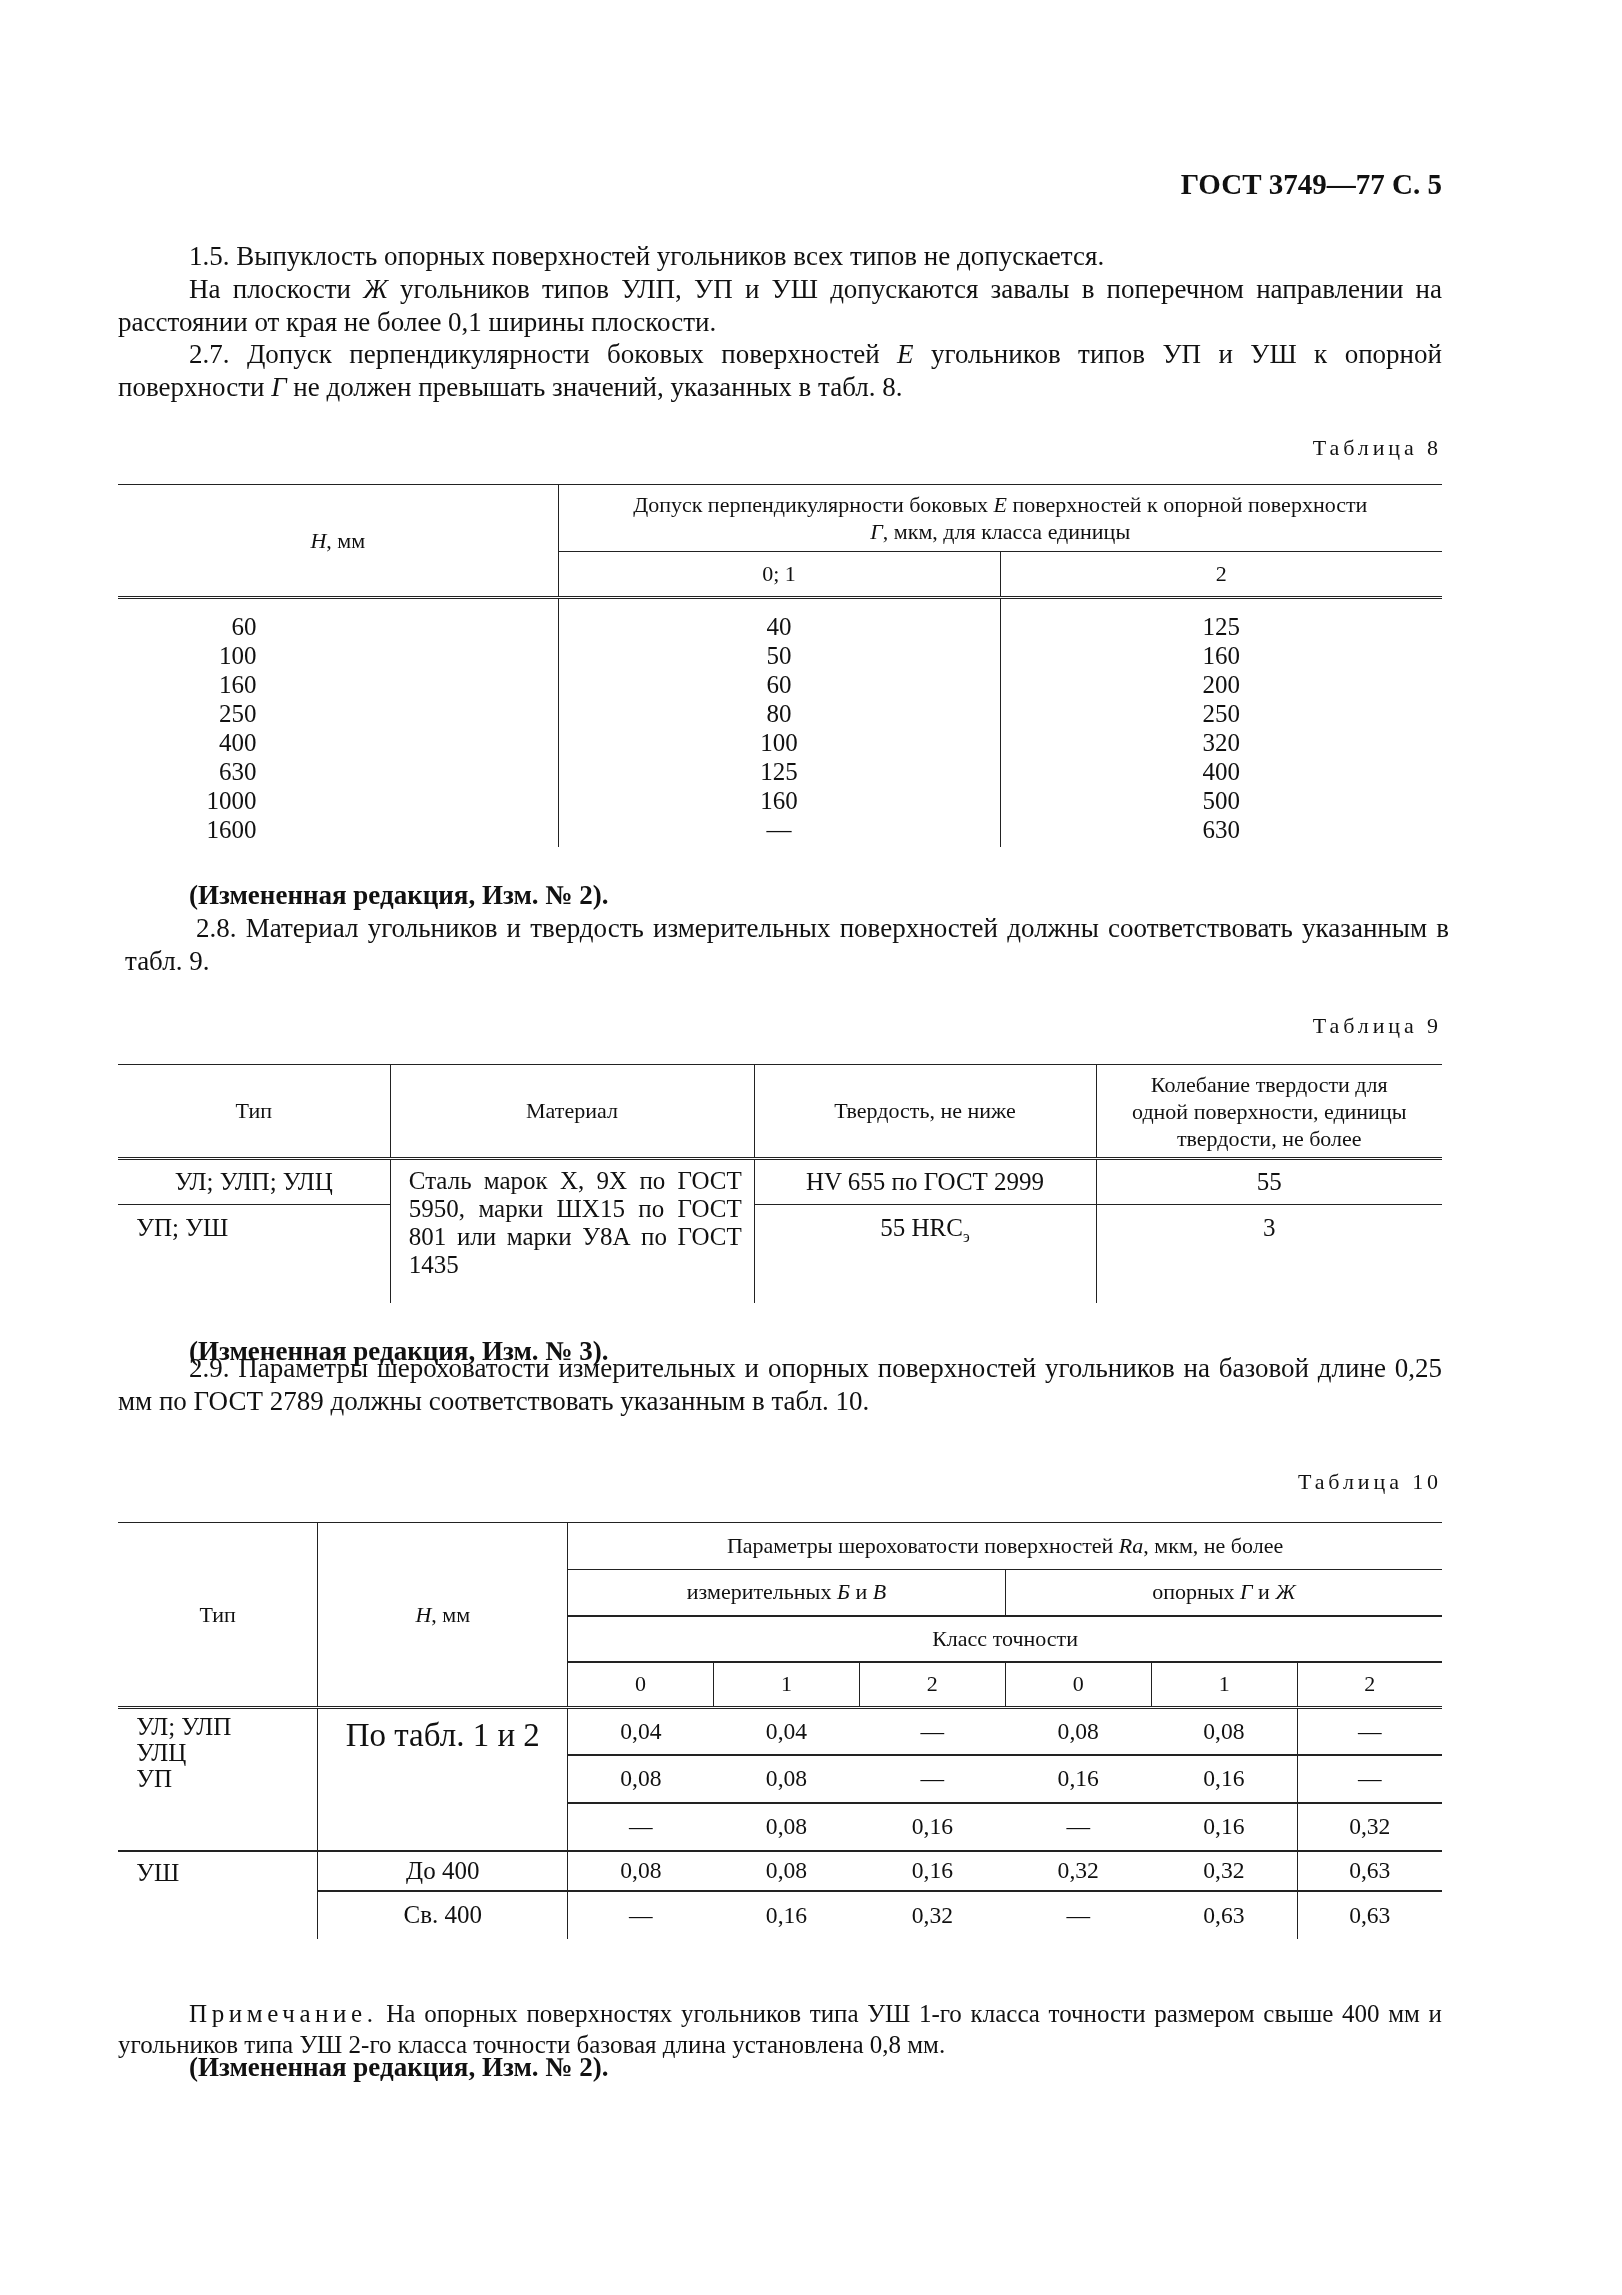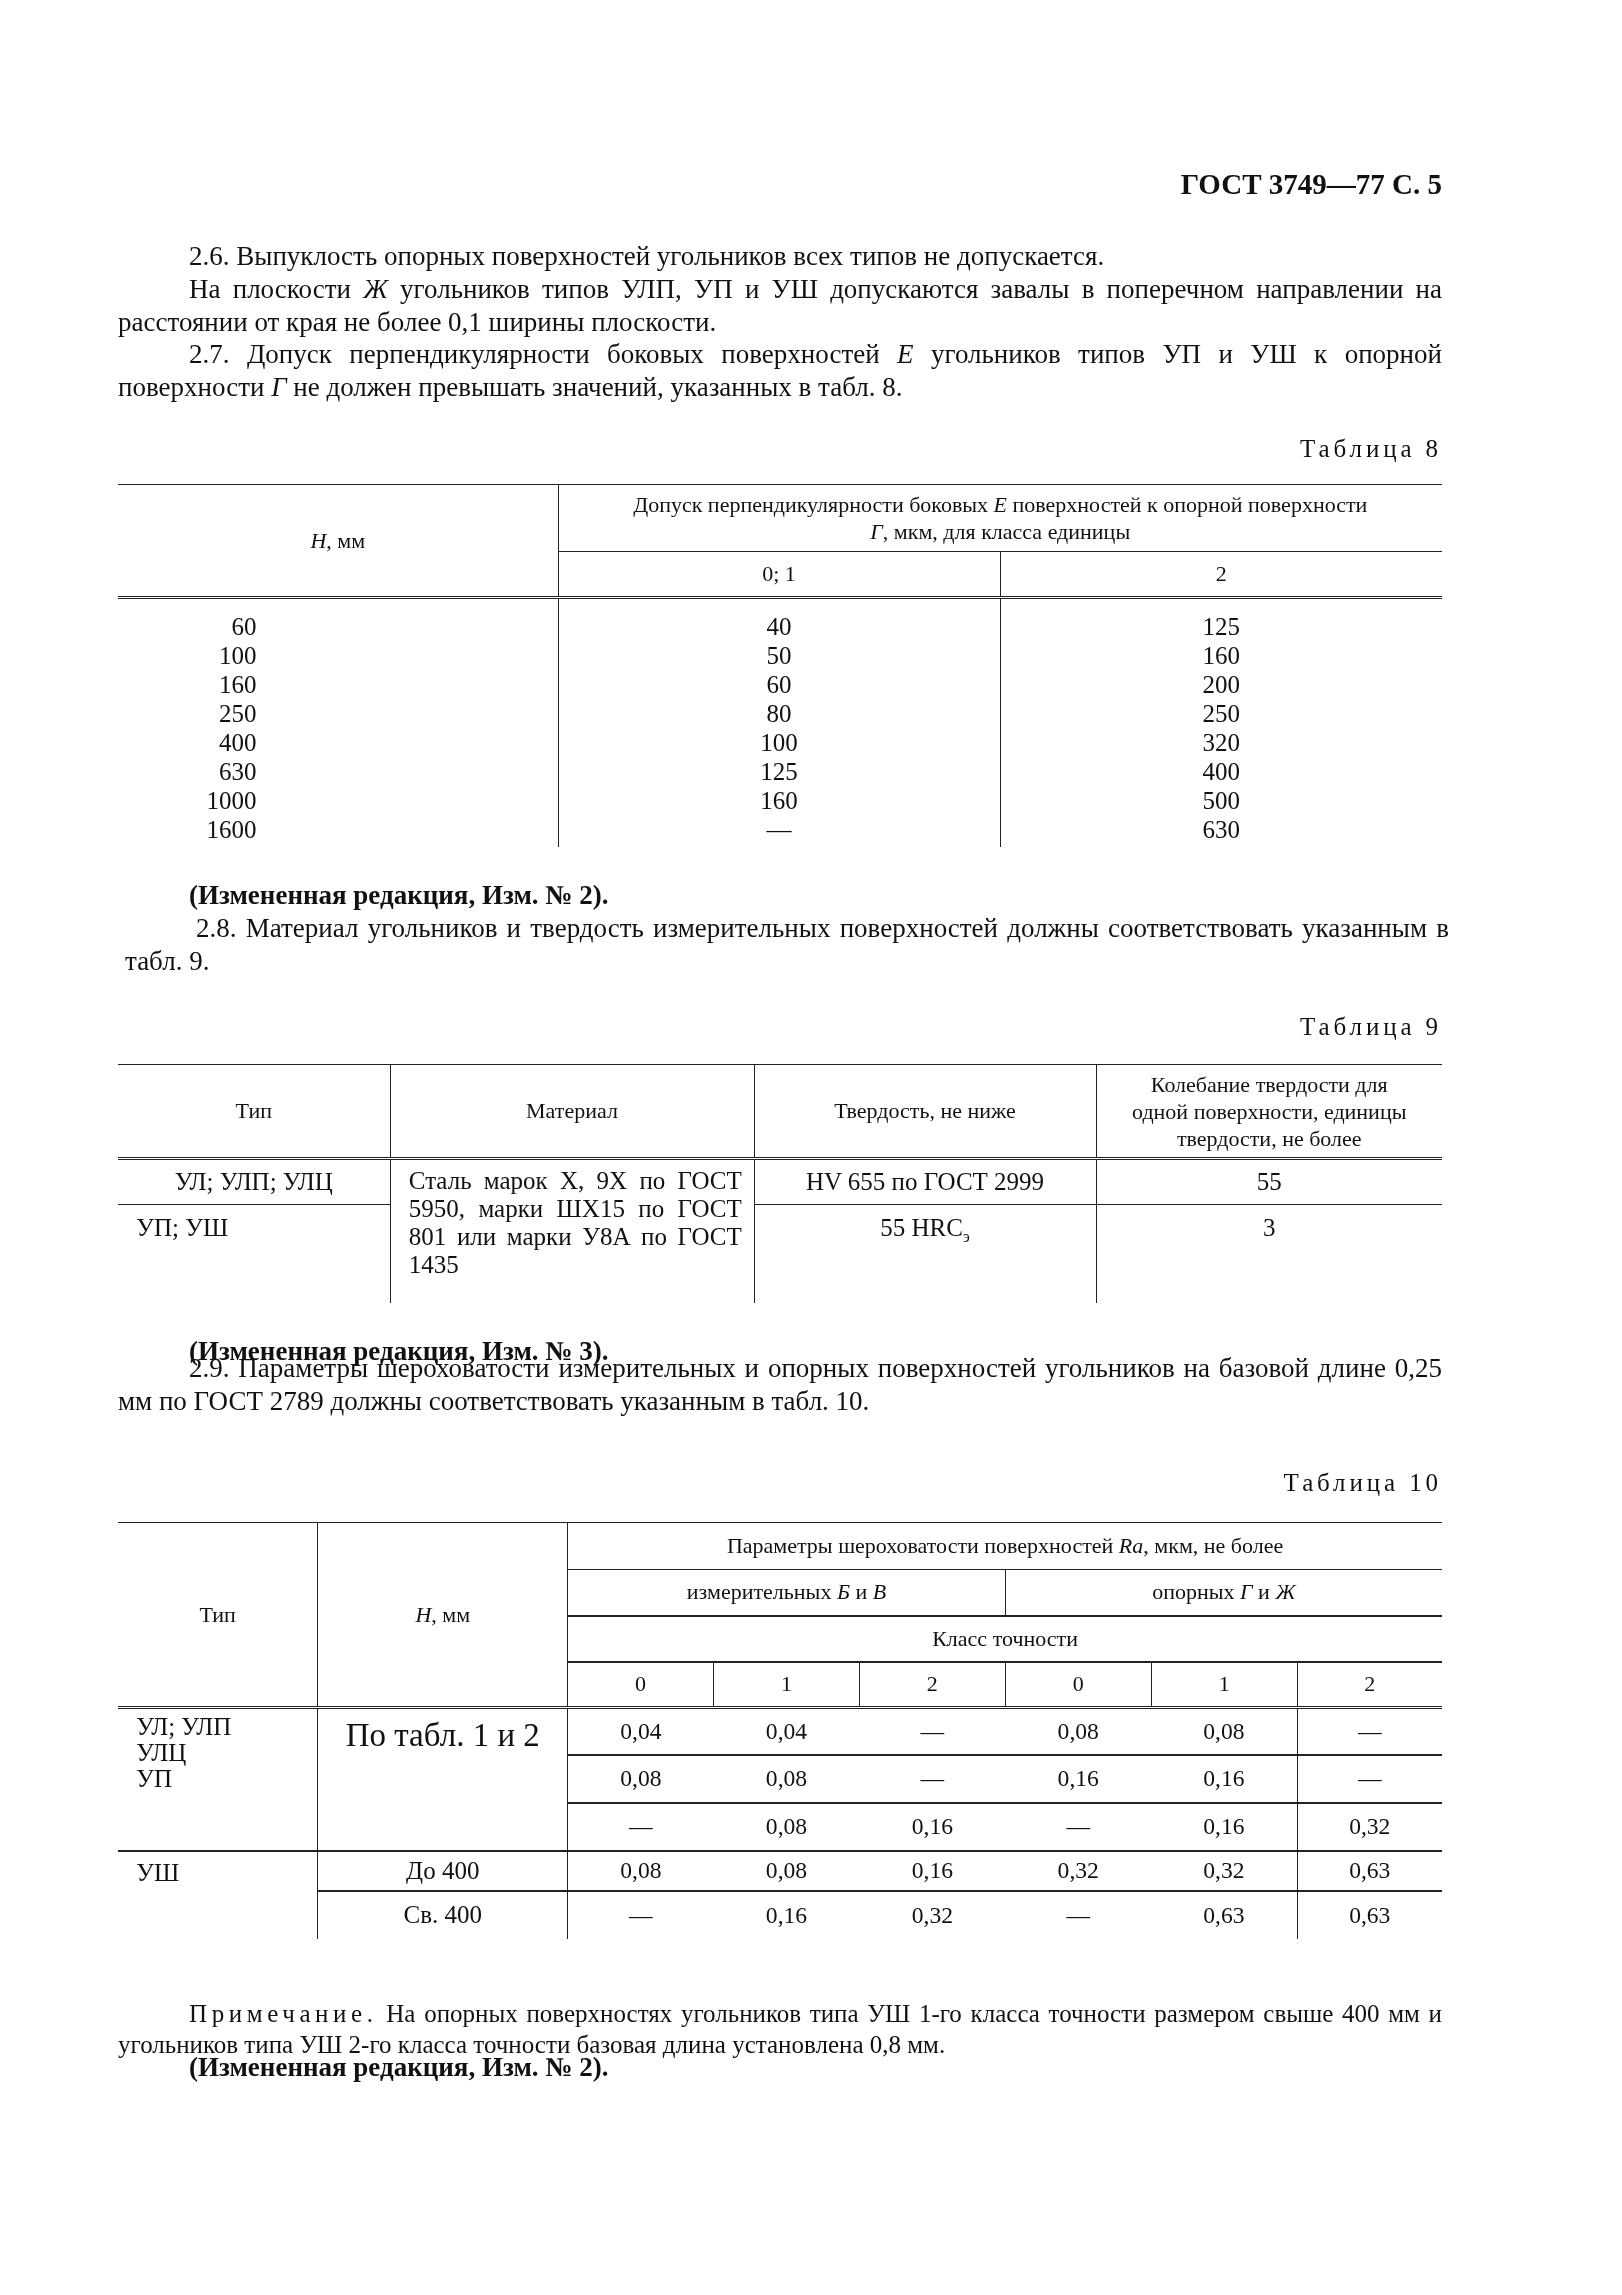--- a/index.html
+++ b/index.html
@@ -4,21 +4,21 @@
 <style>
   html, body { margin: 0; padding: 0; background: #ffffff; }
   body { width: 1622px; height: 2295px; position: relative; overflow: hidden;
          font-family: "Liberation Serif", "DejaVu Serif", serif; color: #111; }
   .page { position: absolute; left: 118px; top: 0; width: 1324px; }
   .hdr { position: absolute; top: 168px; right: 0; font-weight: bold; font-size: 29px; }
   .p { position: absolute; left: 0; width: 1324px; font-size: 27px; line-height: 33px; text-align: justify; }
   .ind { text-indent: 71px; }
   .it { font-style: italic; }
   .bold { font-weight: bold; }
-  .tcap { position: absolute; right: 0; font-size: 25px; letter-spacing: 3.9px; }
+  .tcap { position: absolute; right: 0; font-size: 22px; letter-spacing: 3.9px; }
   table { position: absolute; left: 0; width: 1324px; border-collapse: collapse; font-size: 22px; }
   td, th { font-weight: normal; text-align: center; vertical-align: middle; padding: 0; }
   .vl { border-left: 1.3px solid #222; }
   .tt { border-top: 1.3px solid #222; }
   .dbl { border-bottom: 3.9px double #222; }
   .hb { border-top: 2px solid #222; }
   .num8 td { font-size: 25px; line-height: 29px; vertical-align: top; }
   .r { text-align: right; }
   .l { text-align: left; }
   .mat { text-align: justify; padding: 6.5px 11.8px 0 18.3px; line-height: 28px; vertical-align: top; font-size: 25px; }
@@ -26,21 +26,21 @@
   .sp { letter-spacing: 4.6px; }
   sub { font-size: 15.7px; }
 </style>
 </head>
 <body>
 
 <div class="page">
 
   <div class="hdr">ГОСТ 3749—77 С. 5</div>
 
-  <div class="p ind" style="top:240px;">2.6. Выпуклость опорных поверхностей угольников всех типов не допускается.</div>
+  <div class="p ind" style="top:240px;">1.5. Выпуклость опорных поверхностей угольников всех типов не допускается.</div>
   <div class="p ind" style="top:273px;">
     <span>На плоскости </span><span class="it">Ж</span><span> угольников типов УЛП, УП и УШ допускаются завалы в поперечном направлении на расстоянии от края не более 0,1 ширины плоскости.</span>
   </div>
 
   <div class="p ind" style="top:338px;">
     <span>2.7. Допуск перпендикулярности боковых поверхностей </span><span class="it">Е</span><span> угольников типов УП и УШ к опорной поверхности </span><span class="it">Г</span><span> не должен превышать значений, указанных в табл. 8.</span>
   </div>
 
   <div class="tcap" style="top:435px;">Таблица 8</div>
 

